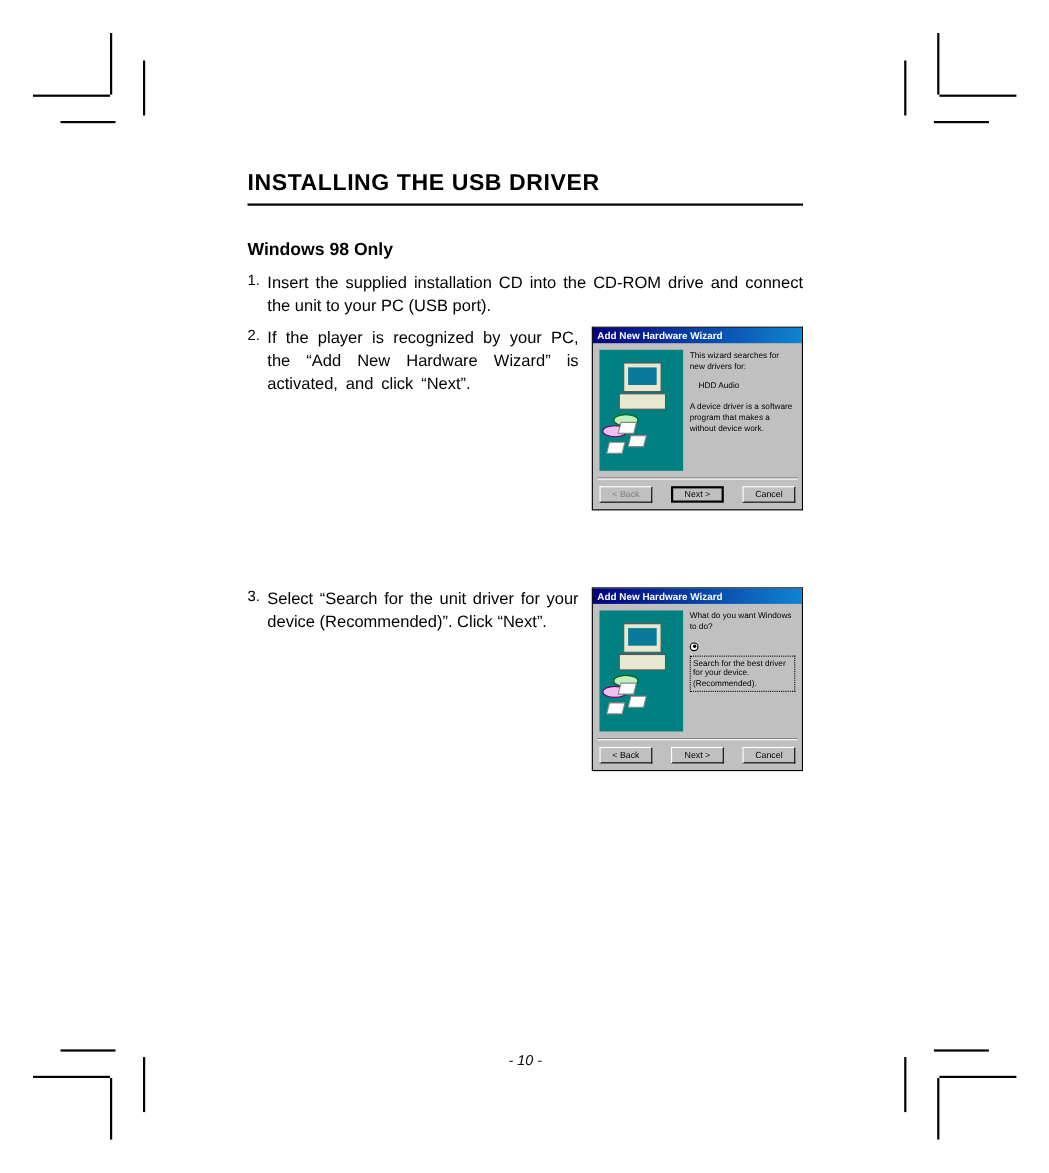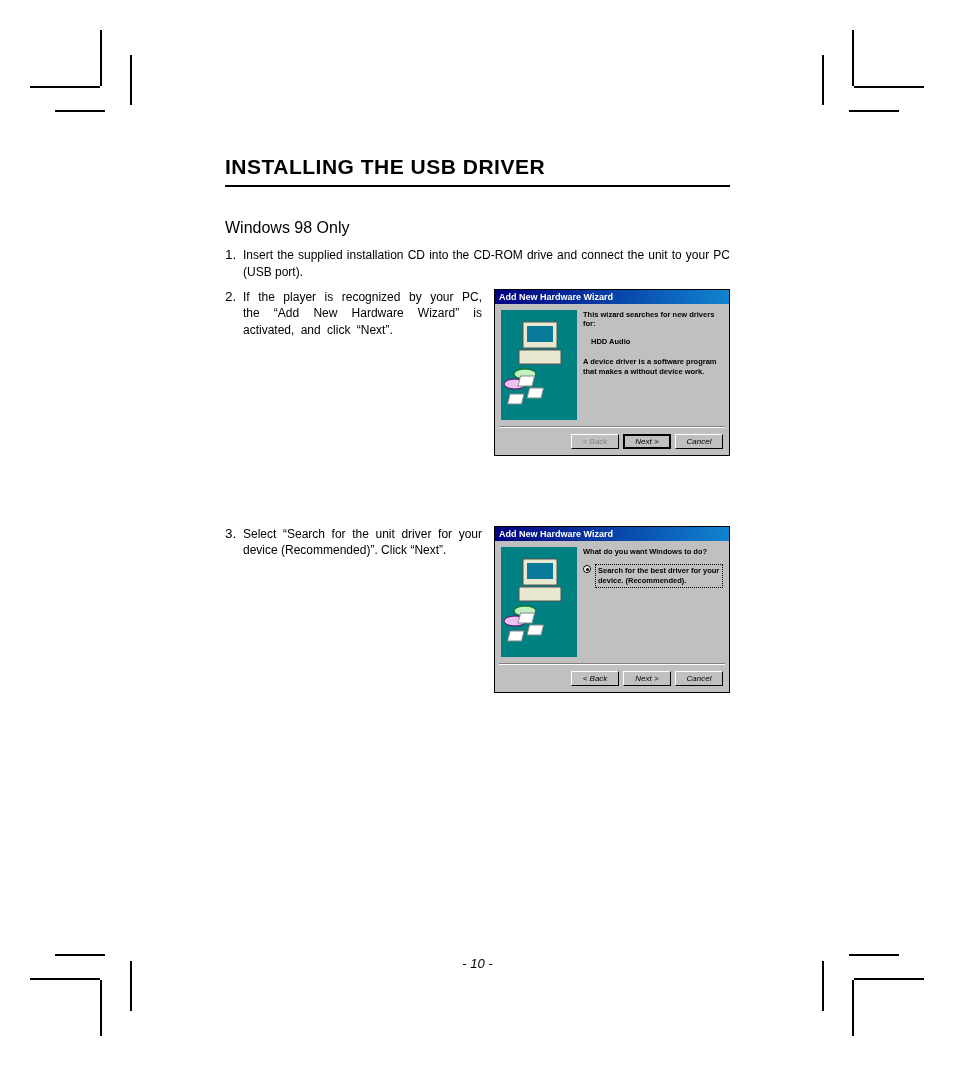--- a/index.html
+++ b/index.html
@@ -39,44 +39,44 @@
     h1 {
       font-size: 21px;
       font-weight: bold;
       letter-spacing: 0.5px;
       padding-bottom: 6px;
       border-bottom: 2px solid #000;
       margin-bottom: 32px;
     }
     h2 {
       font-size: 16px;
-      font-weight: normal;
+      font-weight: bold;
       margin-bottom: 10px;
       margin-top: 31px;
     }
     .intro {
       font-size: 13.5px;
       line-height: 1.4;
       text-align: justify;
       margin-bottom: 36px;
       letter-spacing: 0.2px;
     }
     .step { display: flex; margin-bottom: 8px; }
     .step-num { font-size: 13.5px; min-width: 18px; }
     .step-text {
-      font-size: 12px;
+      font-size: 15px;
       line-height: 1.4;
       text-align: justify;
       flex: 1;
     }
     .step-with-image { display: flex; gap: 12px; margin-bottom: 70px; }
     .step-left { display: flex; flex: 1; }
     .step-left .step-text { text-align: justify; }
     .wizard {
-      width: 236px;
+      width: 192px;
       background: #c0c0c0;
       border: 1px solid #000;
       font-size: 8px;
       display: flex;
       flex-direction: column;
       flex-shrink: 0;
     }
     .wizard-title {
       background: linear-gradient(to right, #000080, #1084d0);
       color: #fff;
@@ -95,40 +95,38 @@
       background: #008080;
       position: relative;
       flex-shrink: 0;
     }
     .wizard-graphic svg { display: block; }
     .wizard-content {
       flex: 1;
       font-size: 7.5px;
       line-height: 1.3;
       color: #000;
-      font-weight: bold;
     }
     .wizard-content p { margin-bottom: 8px; }
     .wizard-content .indent { margin-left: 8px; margin-bottom: 10px; }
-    .radio-row { display: flex; align-items: flex-start; gap: 4px; margin-bottom: 6px; }
+    .radio-row { display: flex; align-items: flex-start; gap: 4px; margin-bottom: 6px; flex-direction: column; }
     .radio-dot {
       width: 8px; height: 8px; border: 1px solid #000; border-radius: 50%;
       background: #fff; flex-shrink: 0; margin-top: 1px;
       display: flex; align-items: center; justify-content: center;
     }
     .radio-dot.selected::after { content: ''; width: 3px; height: 3px; background: #000; border-radius: 50%; }
     .radio-label { flex: 1; }
     .radio-label.boxed { border: 1px dotted #000; padding: 1px 2px; }
     .wizard-divider { height: 2px; border-top: 1px solid #808080; border-bottom: 1px solid #fff; margin: 0 4px; }
     .wizard-buttons {
       display: flex;
-      justify-content: flex-end;
+      justify-content: space-between;
       gap: 4px;
       padding: 6px;
-      font-style: italic;
     }
     .wizard-btn {
       font-size: 8px;
       padding: 2px 0;
       width: 48px;
       text-align: center;
       background: #c0c0c0;
       border-top: 1px solid #fff;
       border-left: 1px solid #fff;
       border-right: 1px solid #000;

